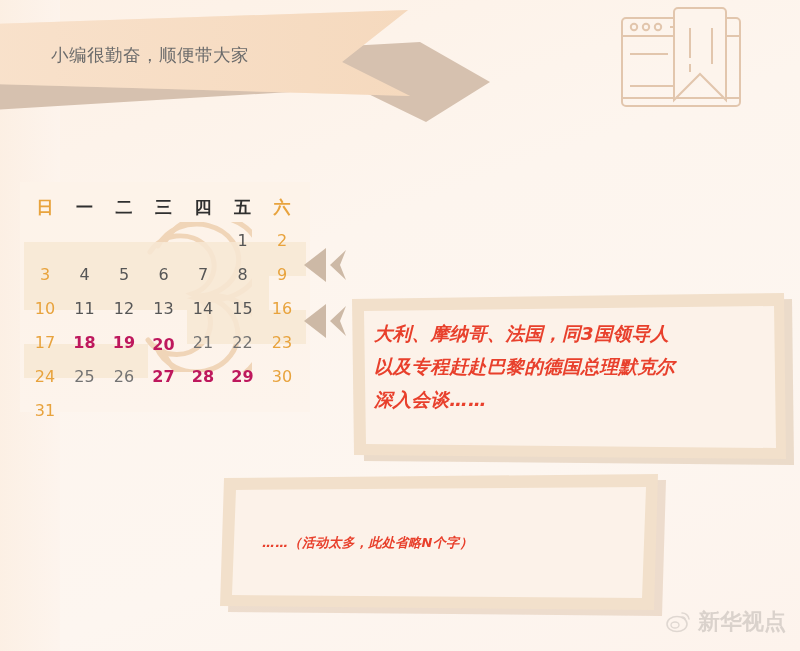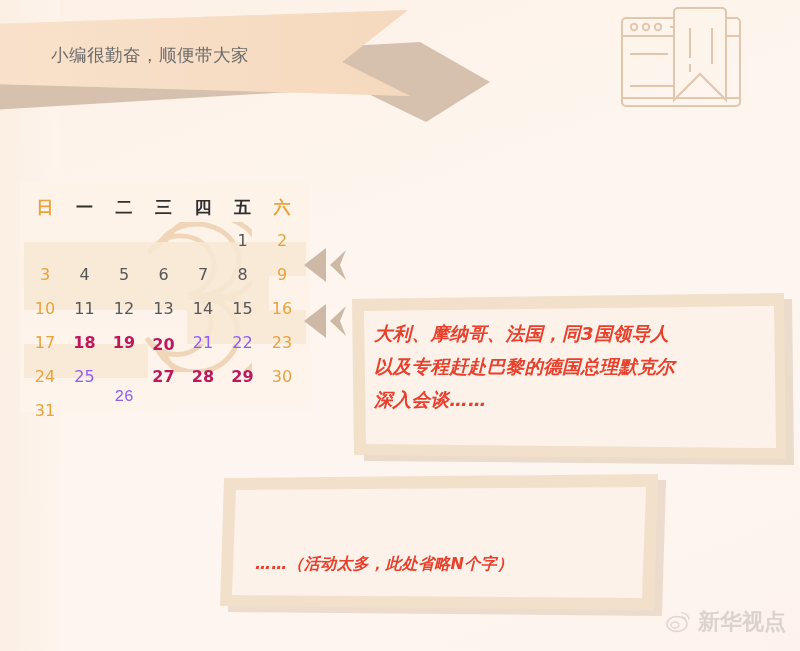--- a/index.html
+++ b/index.html
@@ -59,21 +59,21 @@
   }
   .band{position:absolute;background:#f7e7d3;opacity:.85;}
   .cell{
     position:absolute;width:34px;text-align:center;
     font-size:16px;line-height:18px;
     font-family:"DejaVu Sans","Liberation Sans",sans-serif;
   }
   .hd{font-size:17px;font-weight:700;color:#2f2f2f;}
   .hd.wk{color:#e8a33d;}
   .d-norm{color:#565656;}
-  .d-dim{color:#8b5cf6;}
+  .d-dim{color:#737373;}
   .d-sun{color:#e8a33d;}
   .d-sat{color:#e8a33d;}
   .d-bold{color:#be185d;font-weight:700;}
 
   
   .chev{position:absolute;}
 
   
   .card{position:absolute;}
   .card .txt{
@@ -184,21 +184,21 @@
       <div class="cell d-sat" style="left: 265px; top: 300px;">16</div>
       <div class="cell d-sun" style="left: 28px; top: 334px;">17</div>
       <div class="cell d-bold" style="left: 67.5px; top: 334px;">18</div>
       <div class="cell d-bold" style="left: 107px; top: 334px;">19</div>
       <div class="cell d-bold" style="left: 146.5px; top: 336px;">20</div>
       <div class="cell d-dim" style="left: 186px; top: 334px;">21</div>
       <div class="cell d-dim" style="left: 225.5px; top: 334px;">22</div>
       <div class="cell d-sat" style="left: 265px; top: 334px;">23</div>
       <div class="cell d-sun" style="left: 28px; top: 368px;">24</div>
       <div class="cell d-dim" style="left: 67.5px; top: 368px;">25</div>
-      <div class="cell d-dim" style="left: 107px; top: 388px; font-family: Liberation Mono, monospace;">26</div>
+      <div class="cell d-dim" style="left: 107px; top: 368px;">26</div>
       <div class="cell d-bold" style="left: 146.5px; top: 368px;">27</div>
       <div class="cell d-bold" style="left: 186px; top: 368px;">28</div>
       <div class="cell d-bold" style="left: 225.5px; top: 368px;">29</div>
       <div class="cell d-sat" style="left: 265px; top: 368px;">30</div>
       <div class="cell d-sun" style="left: 28px; top: 402px;">31</div>
     </div>
 
   <svg class="chev" style="left:300px;top:246px;width:48px;height:38px;" viewBox="0 0 48 38">
     <path d="M26,2 L4,19 L26,36 Z" fill="#cdb9a6"></path>
     <path d="M46,4 L30,19 L46,34 L40,19 Z" fill="#cdb9a6"></path>
@@ -221,21 +221,21 @@
       <div>深入会谈……</div>
     </div>
   </div>
 
   <div class="card" style="left:214px;top:470px;width:460px;height:150px;">
     <svg viewBox="0 0 460 150" style="position:absolute;left:0;top:0;width:460px;height:150px;">
       <path d="M18,14 L452,10 L448,146 L14,142 Z" fill="#ddc4ab" opacity="0.5"></path>
       <path d="M10,8 L444,4 L440,140 L6,136 Z" fill="#f2e0cb"></path>
       <path d="M22,20 L432,17 L428,128 L18,125 Z" fill="#fcf2e9"></path>
     </svg>
-    <div class="txt" style="left:41px;top:58px;width:400px;font-size:16px;line-height:30px;margin-top:21px;">
+    <div class="txt" style="left:48px;top:58px;width:400px;font-size:13px;line-height:30px;">
       <div>……（活动太多，此处省略N个字）</div>
     </div>
   </div>
 
   <div class="wm">
     <svg width="26" height="22" viewBox="0 0 26 22">
       <ellipse cx="11" cy="13" rx="10" ry="7.5" fill="none" stroke="#c3bcb7" stroke-width="1.6"></ellipse>
       <ellipse cx="9" cy="14" rx="4" ry="3" fill="none" stroke="#c3bcb7" stroke-width="1.4"></ellipse>
       <path d="M16,2 a7,7 0 0 1 7,6" fill="none" stroke="#c3bcb7" stroke-width="1.6" stroke-linecap="round"></path>
       <path d="M16,6 a3.5,3.5 0 0 1 3.4,3" fill="none" stroke="#c3bcb7" stroke-width="1.4" stroke-linecap="round"></path>

